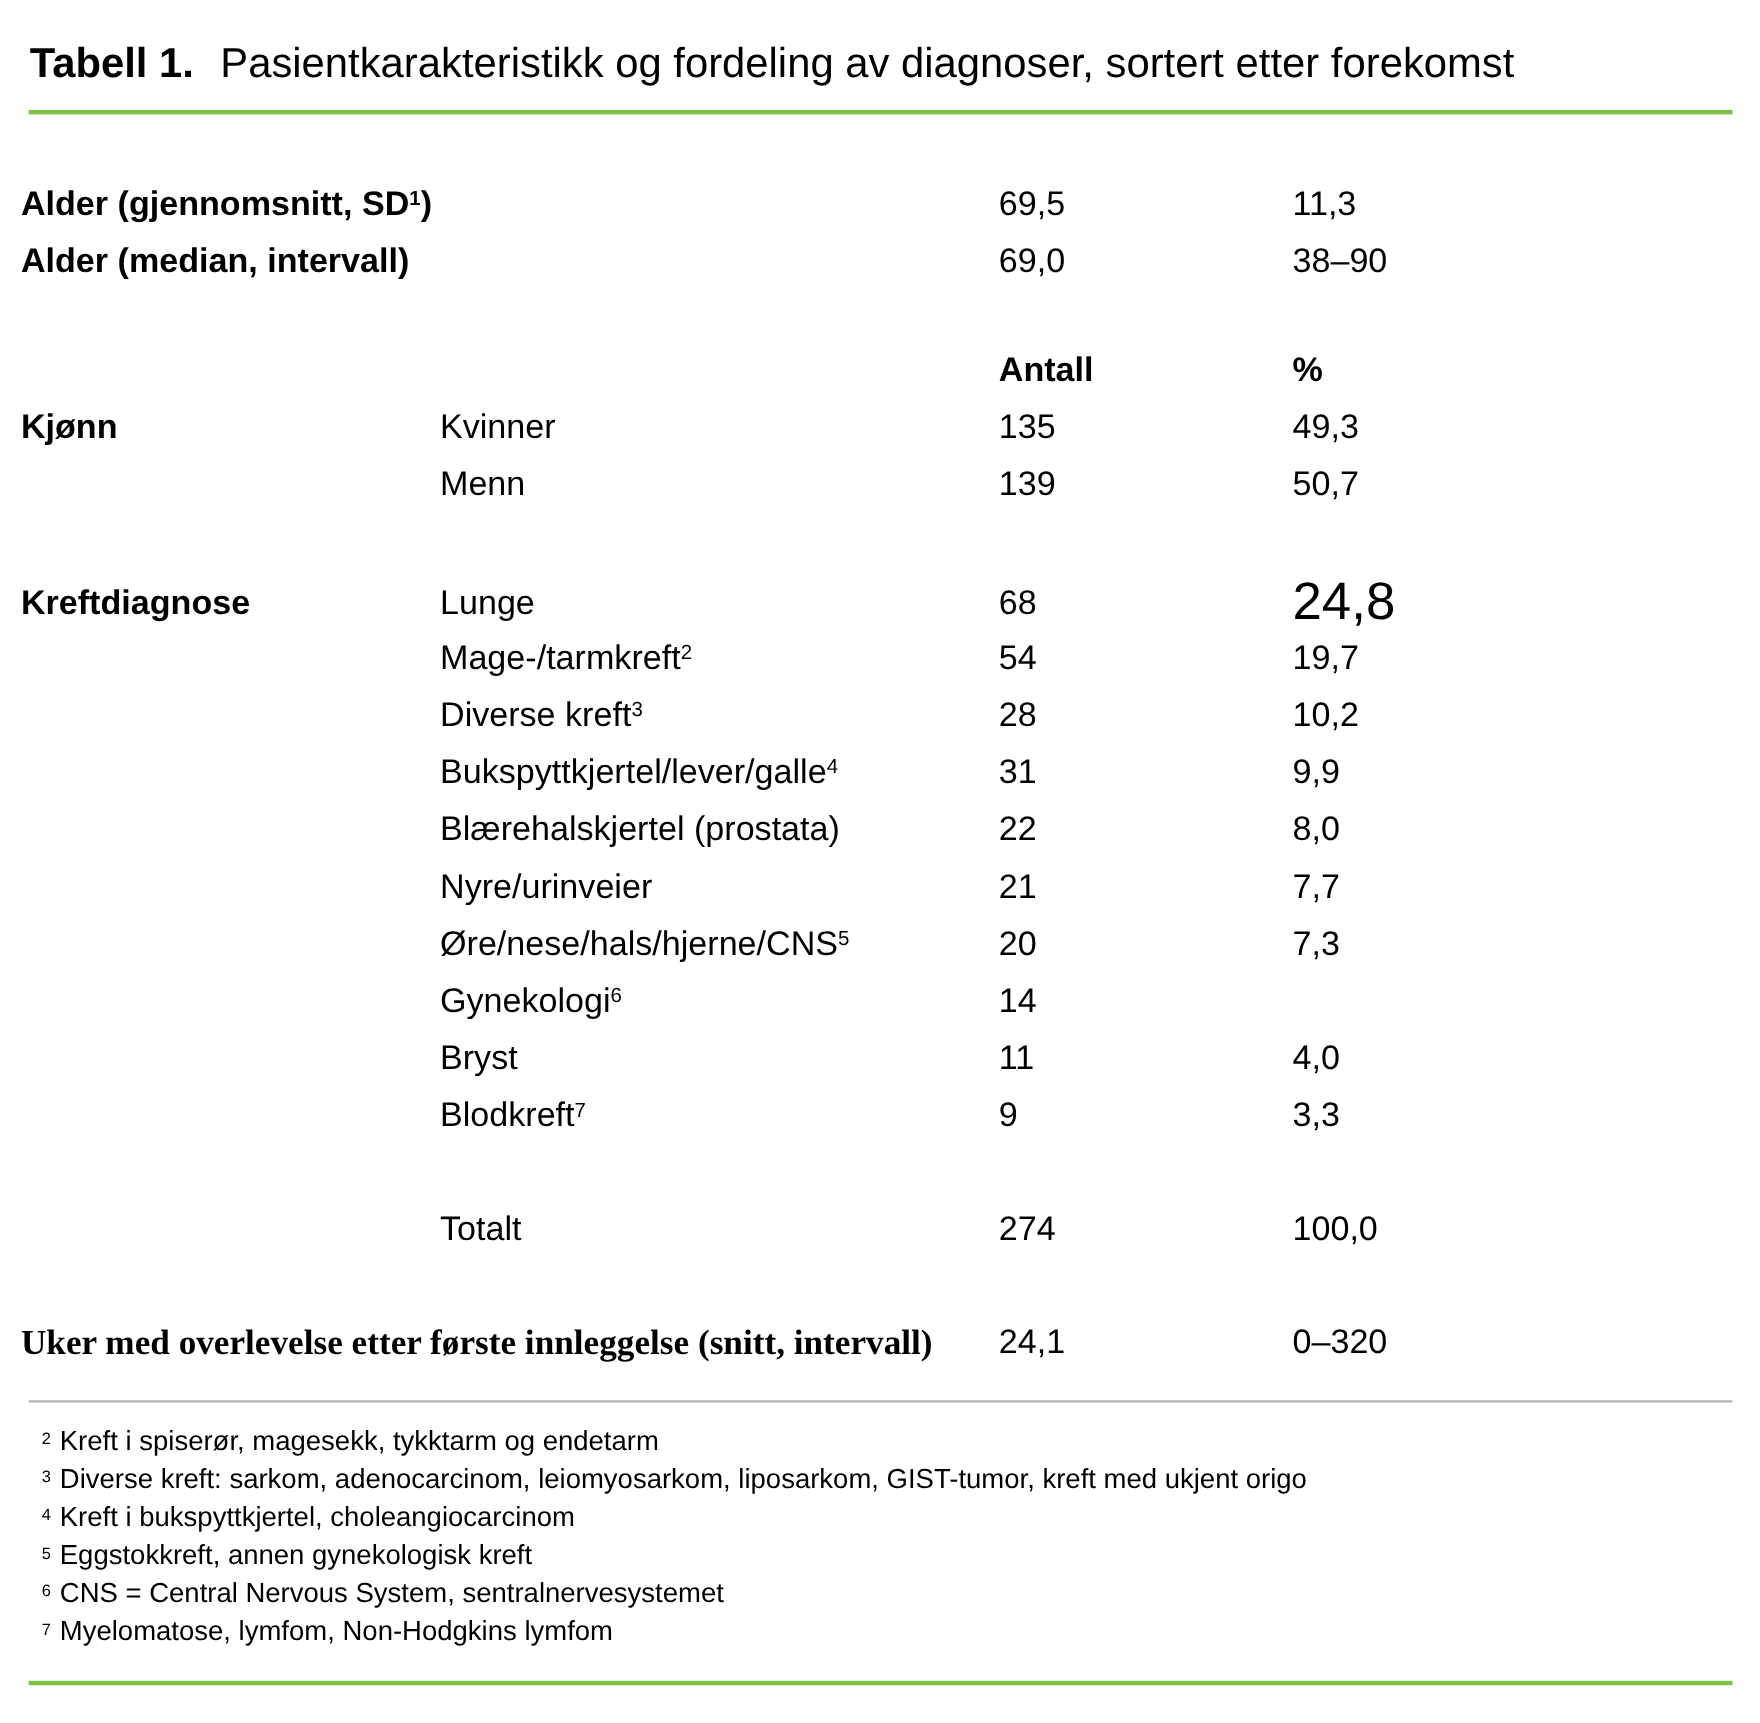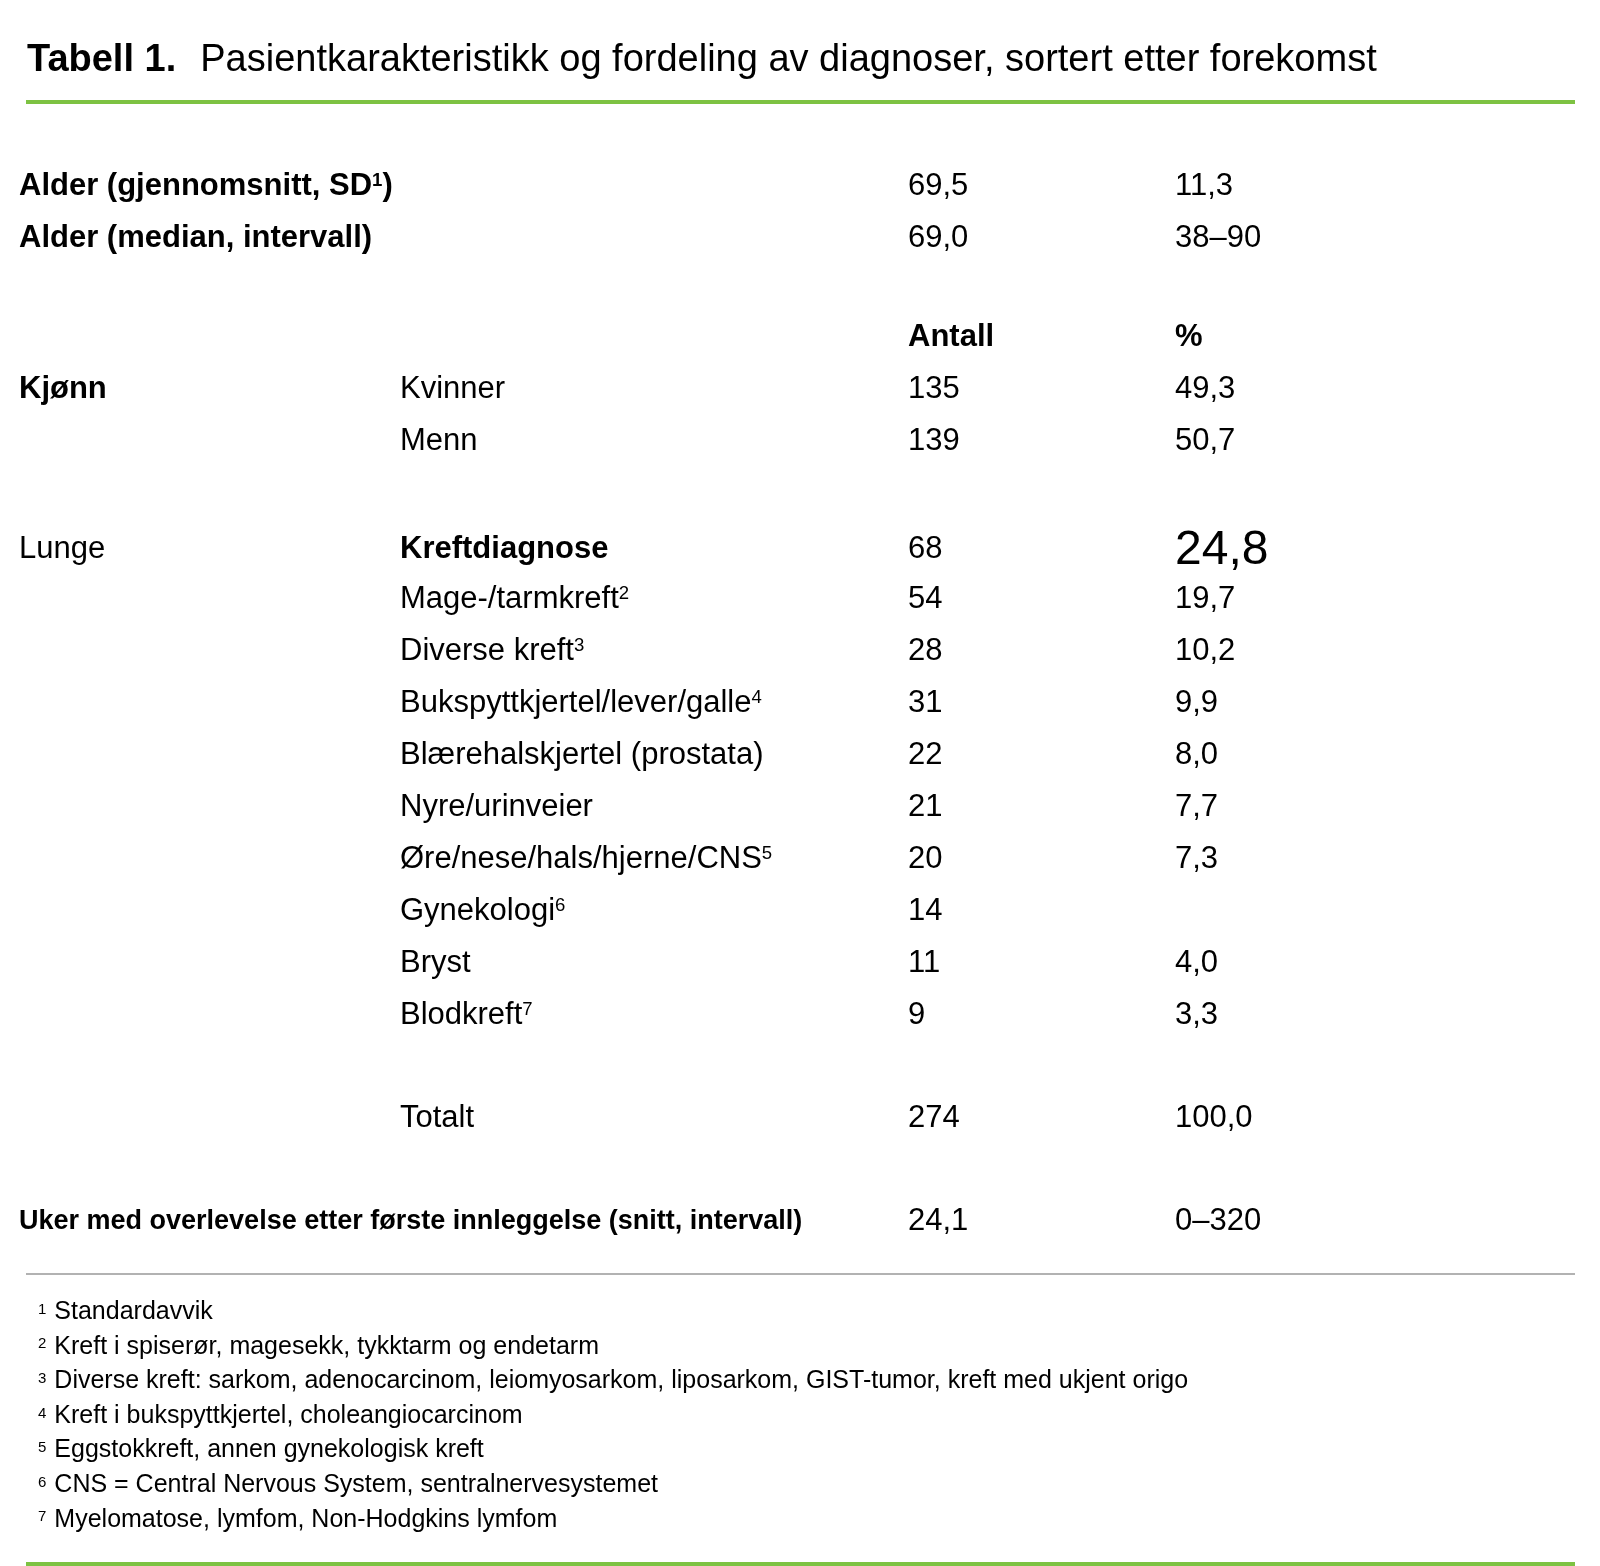--- a/index.html
+++ b/index.html
@@ -30,21 +30,21 @@
   }
   .cell { white-space: nowrap; }
   .span2 { grid-column: 1 / 3; }
   .b { font-weight: 700; }
 
   .r-alder-first { margin-top: 55px; }
   .r-header      { margin-top: 47px; }
   .r-diag-first  { margin-top: 54px; }
   .r-total       { margin-top: 51px; }
   .r-survival    { margin-top: 51px; }
-  .r-survival .cell.span2 { font-size: 27px; }
+  .r-survival .cell.span2 { font-size: 32px; font-family: Liberation Serif, serif; }
 
   
   .pct-lg { font-size: 48px; }
 
   .sup {
     font-size: 60%;
     position: relative; top: -0.5em;
   }
 
   .footnotes {
@@ -90,22 +90,22 @@
       <div class="cell">49,3</div>
     </div>
     <div class="row">
       <div class="cell"></div>
       <div class="cell">Menn</div>
       <div class="cell">139</div>
       <div class="cell">50,7</div>
     </div>
 
     <div class="row r-diag-first">
+      <div class="cell b">Kreftdiagnose</div>
       <div class="cell"><span>Lunge</span><span class="sup"></span></div>
-      <div class="cell b">Kreftdiagnose</div>
       <div class="cell">68</div>
       <div class="cell pct-lg">24,8</div>
     </div>
     <div class="row">
       <div class="cell"></div>
       <div class="cell"><span>Mage-/tarmkreft</span><span class="sup">2</span></div>
       <div class="cell">54</div>
       <div class="cell">19,7</div>
     </div>
     <div class="row">
@@ -167,21 +167,20 @@
       <div class="cell span2 b">Uker med overlevelse etter første innleggelse (snitt, intervall)</div>
       <div class="cell">24,1</div>
       <div class="cell">0–320</div>
     </div>
 
   </div>
 
   <div class="rule-gray"></div>
 
   <div class="footnotes">
-    <div class="fn"><span class="sup">1</span><span>Standardavvik</span></div>
     <div class="fn"><span class="sup">2</span><span>Kreft i spiserør, magesekk, tykktarm og endetarm</span></div>
     <div class="fn"><span class="sup">3</span><span>Diverse kreft: sarkom, adenocarcinom, leiomyosarkom, liposarkom, GIST-tumor, kreft med ukjent origo</span></div>
     <div class="fn"><span class="sup">4</span><span>Kreft i bukspyttkjertel, choleangiocarcinom</span></div>
     <div class="fn"><span class="sup">5</span><span>Eggstokkreft, annen gynekologisk kreft</span></div>
     <div class="fn"><span class="sup">6</span><span>CNS = Central Nervous System, sentralnervesystemet</span></div>
     <div class="fn"><span class="sup">7</span><span>Myelomatose, lymfom, Non-Hodgkins lymfom</span></div>
   </div>
 
   <div class="rule-green-bottom"></div>
 

